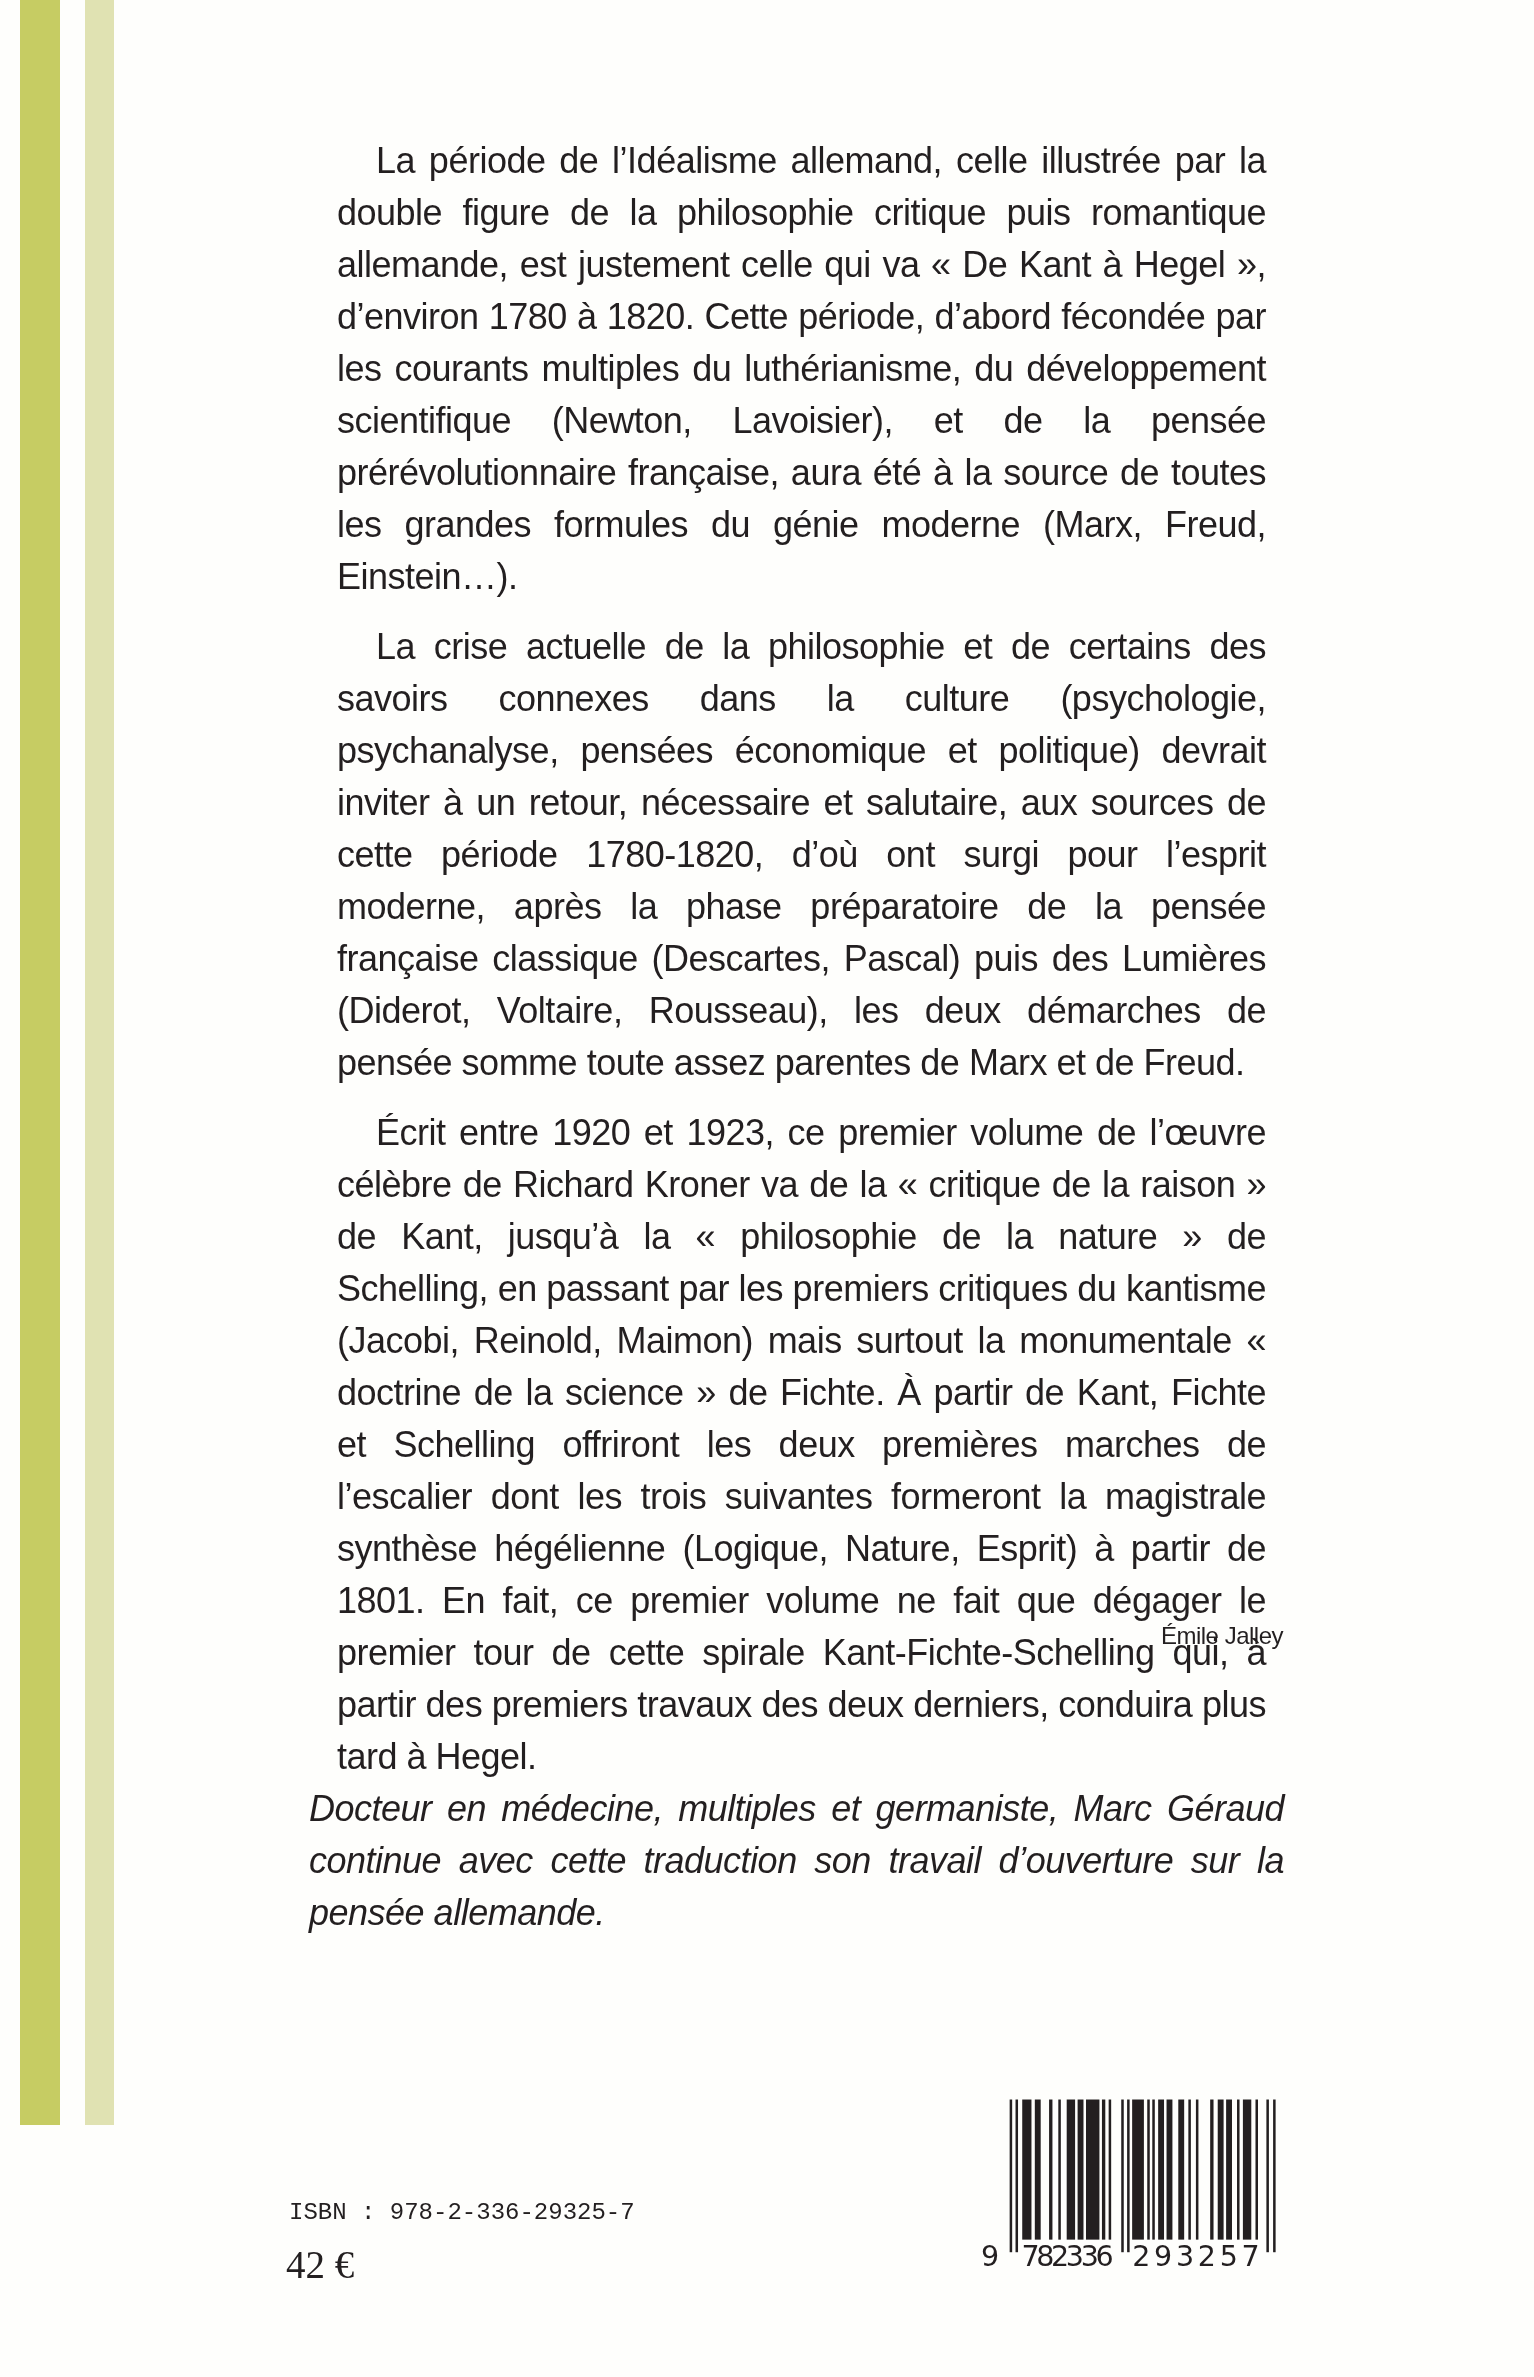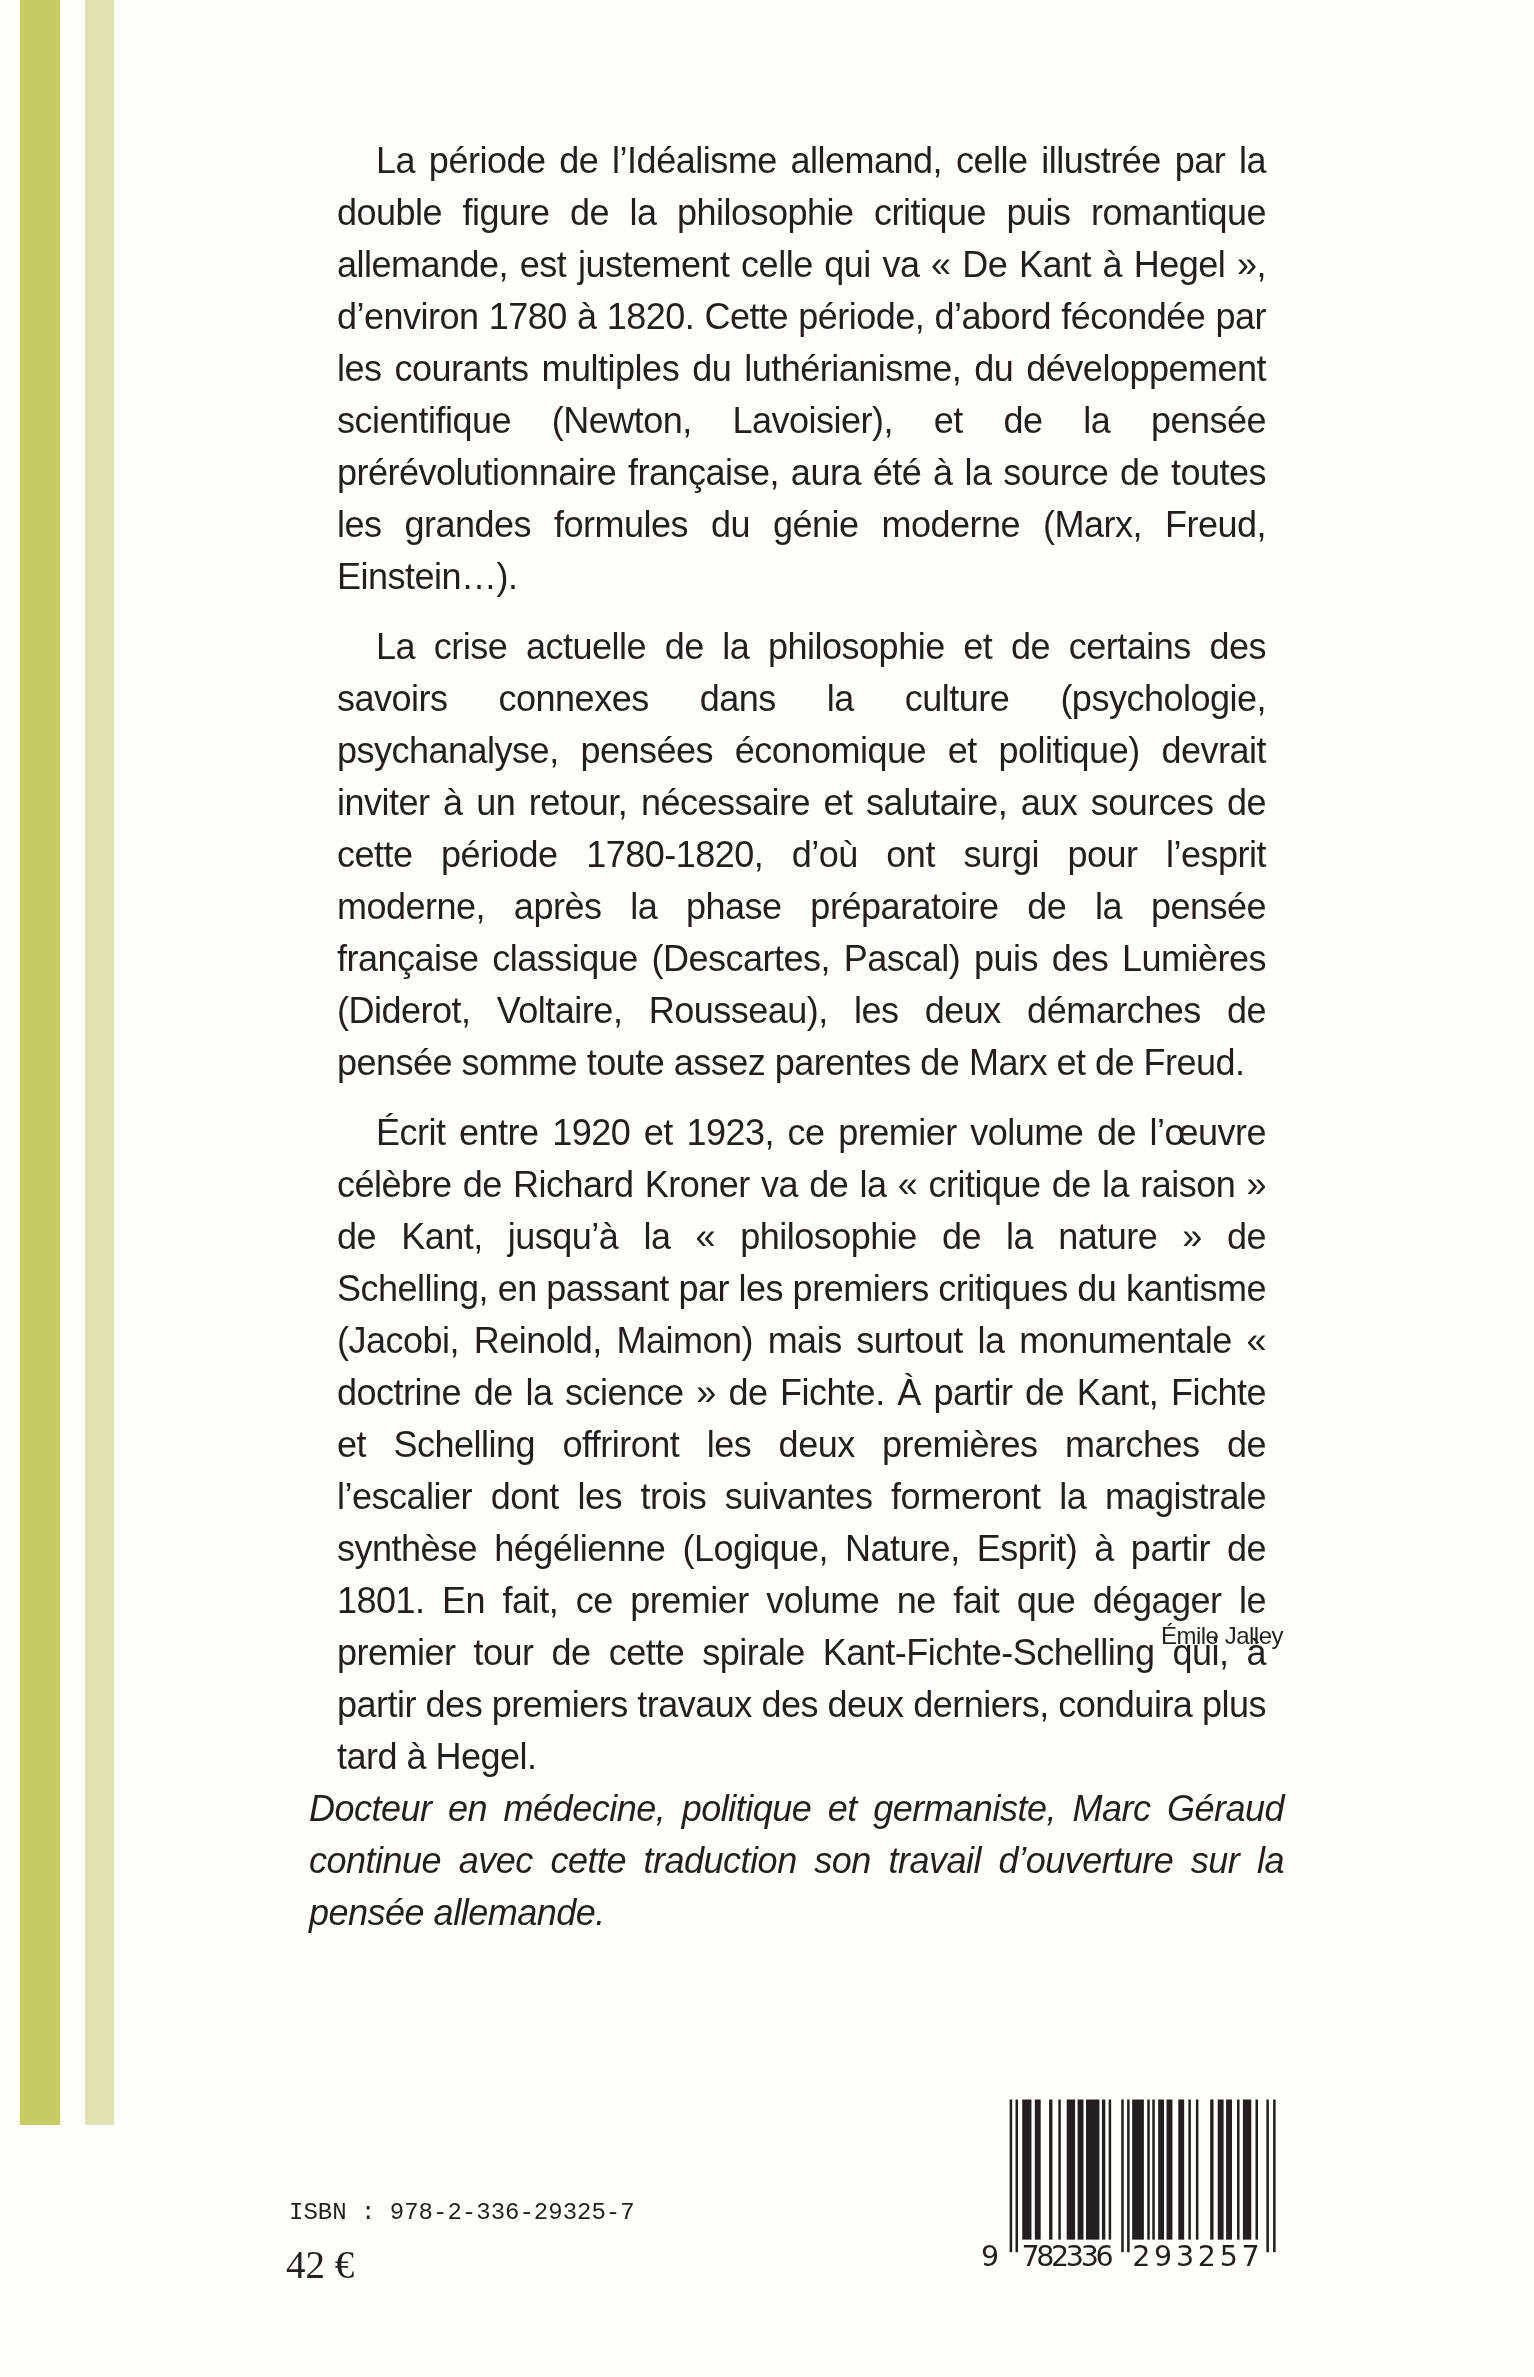--- a/index.html
+++ b/index.html
@@ -47,21 +47,21 @@
 <div class="stripe stripe-light"></div>
 
 <div class="body-text">
   <p>La période de l’Idéalisme allemand, celle illustrée par la double figure de la philosophie critique puis romantique allemande, est justement celle qui va « De Kant à Hegel », d’environ 1780 à 1820. Cette période, d’abord fécondée par les courants multiples du luthérianisme, du développement scientifique (Newton, Lavoisier), et de la pensée prérévolutionnaire française, aura été à la source de toutes les grandes formules du génie moderne (Marx, Freud, Einstein…).</p>
   <p>La crise actuelle de la philosophie et de certains des savoirs connexes dans la culture (psychologie, psychanalyse, pensées économique et politique) devrait inviter à un retour, nécessaire et salutaire, aux sources de cette période 1780-1820, d’où ont surgi pour l’esprit moderne, après la phase préparatoire de la pensée française classique (Descartes, Pascal) puis des Lumières (Diderot, Voltaire, Rousseau), les deux démarches de pensée somme toute assez parentes de Marx et de Freud.</p>
   <p>Écrit entre 1920 et 1923, ce premier volume de l’œuvre célèbre de Richard Kroner va de la « critique de la raison » de Kant, jusqu’à la « philosophie de la nature » de Schelling, en passant par les premiers critiques du kantisme (Jacobi, Reinold, Maimon) mais surtout la monumentale « doctrine de la science » de Fichte. À partir de Kant, Fichte et Schelling offriront les deux premières marches de l’escalier dont les trois suivantes formeront la magistrale synthèse hégélienne (Logique, Nature, Esprit) à partir de 1801. En fait, ce premier volume ne fait que dégager le premier tour de cette spirale Kant-Fichte-Schelling qui, à partir des premiers travaux des deux derniers, conduira plus tard à Hegel.</p>
 </div>
 
 <div class="signature">Émile Jalley</div>
 
-<div class="translator-note"><span>Docteur en médecine, politique et germaniste, </span><b>Marc Géraud</b><span> continue avec cette traduction son travail d’ouverture sur la pensée allemande.</span></div>
+<div class="translator-note"><span>Docteur en médecine, multiples et germaniste, </span><b>Marc Géraud</b><span> continue avec cette traduction son travail d’ouverture sur la pensée allemande.</span></div>
 
 <div class="isbn">ISBN : 978-2-336-29325-7</div>
 <div class="price">42 €</div>
 
 <div class="barcode">
   <svg width="319" height="172" viewBox="0 0 380 205" xmlns="http://www.w3.org/2000/svg">
     <g fill="#231f20">
 
       <rect x="40" y="3" width="3" height="182"></rect>
         <rect x="47" y="3" width="3" height="182"></rect>

